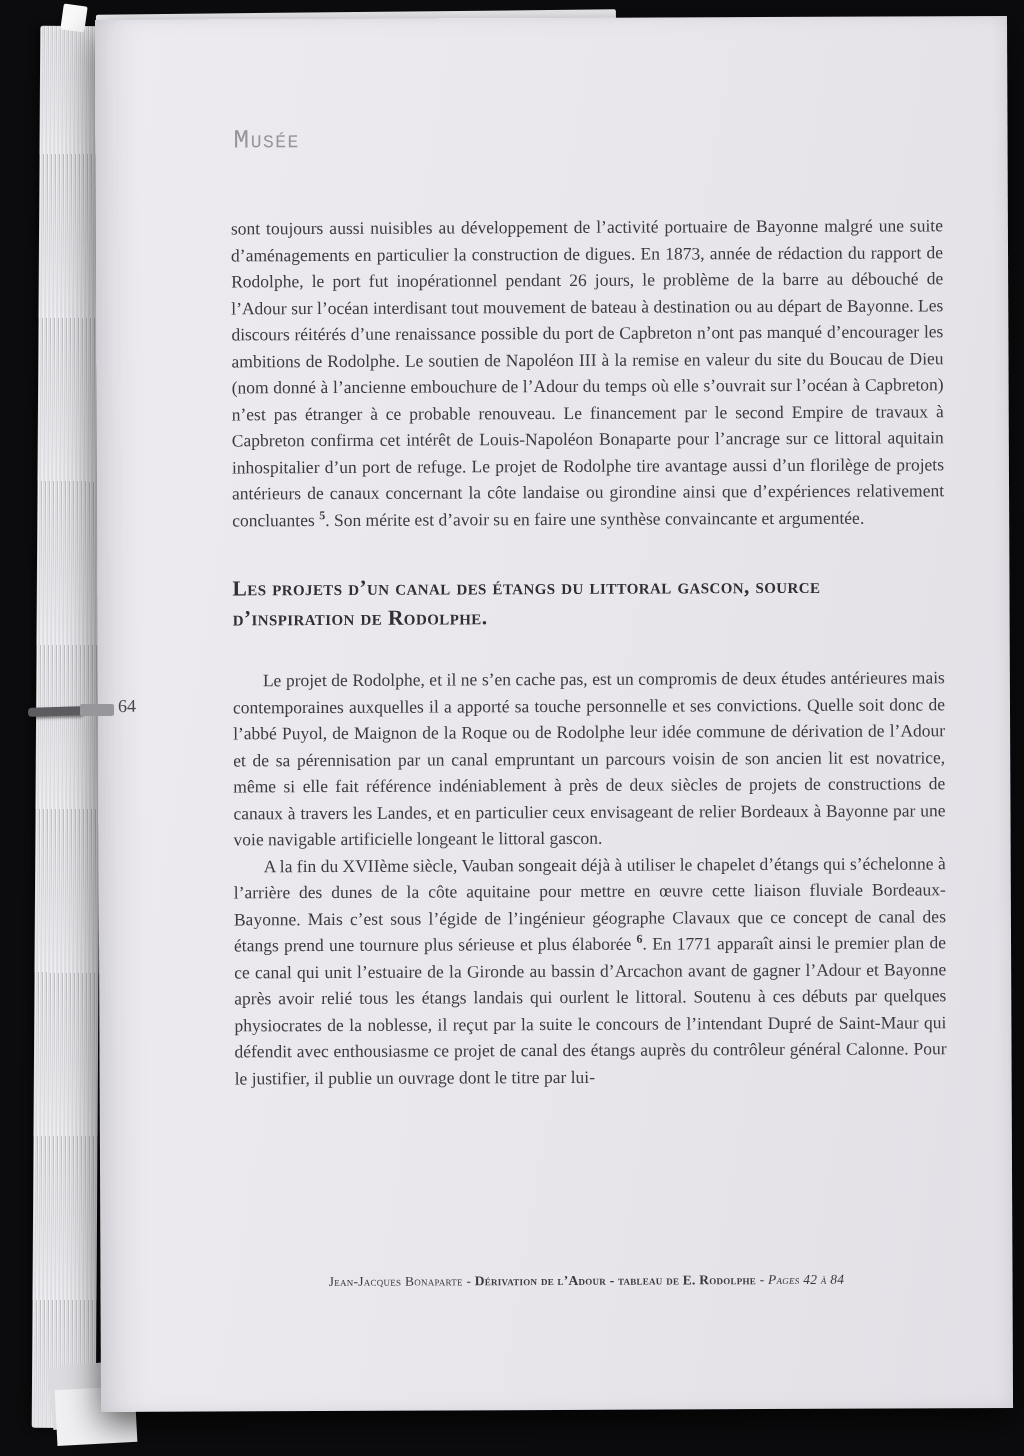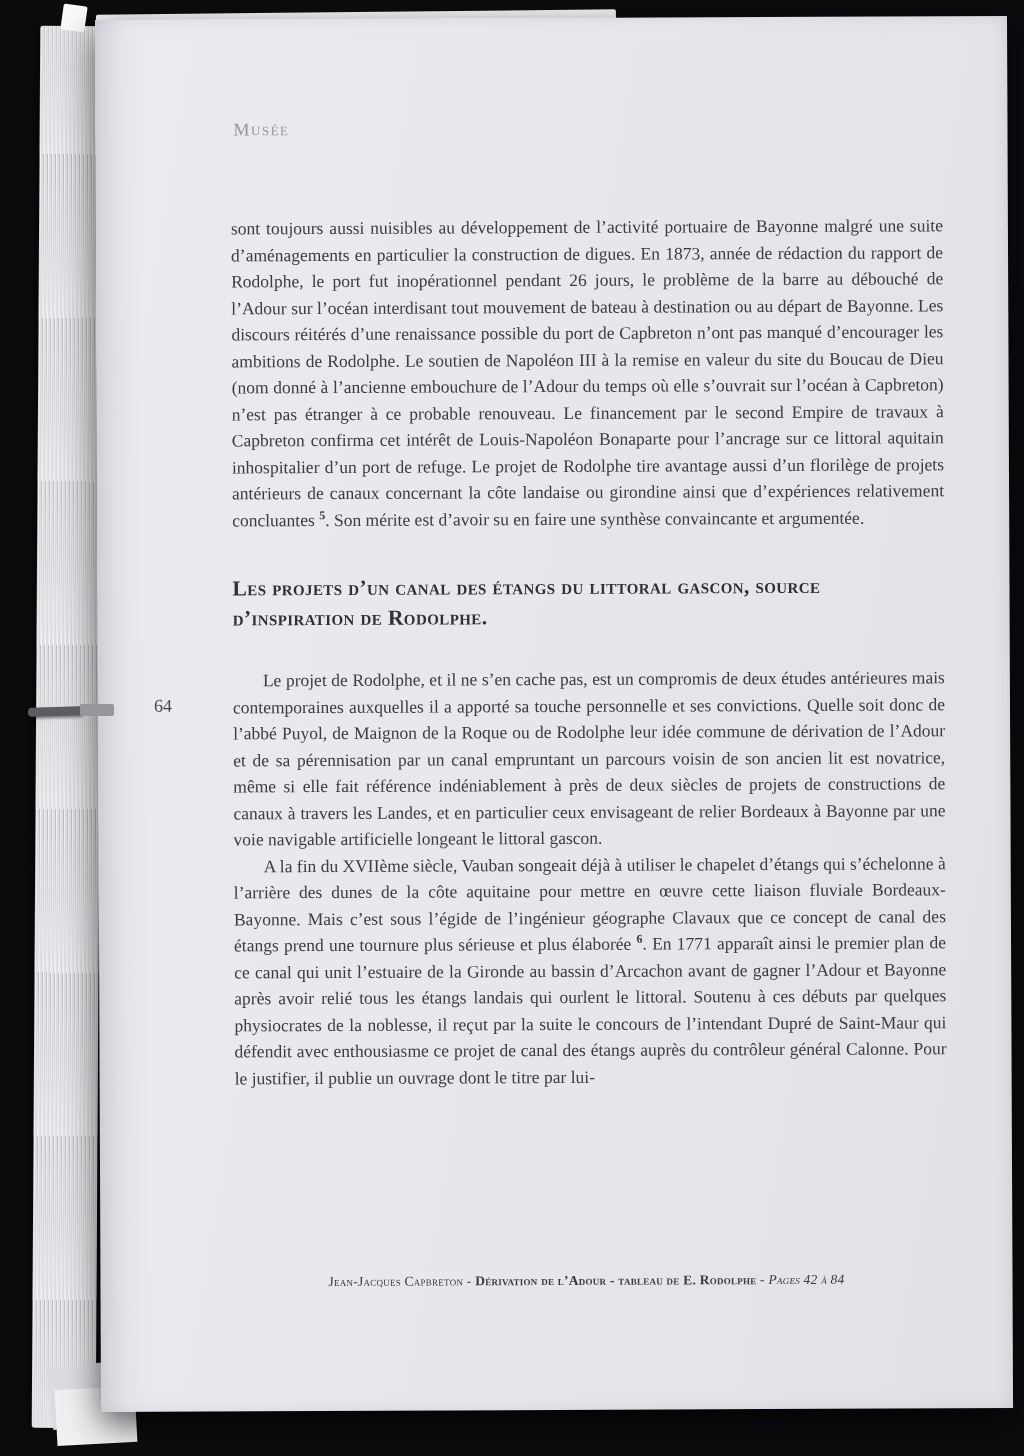--- a/index.html
+++ b/index.html
@@ -36,27 +36,28 @@
   .page {
     position: absolute; left: 95px; top: 20px; width: 912px; height: 1392px;
     background: linear-gradient(100deg, #edebf0 0%, #e8e6eb 55%, #e2e0e6 100%);
     transform: rotate(-0.25deg); transform-origin: top left;
     box-shadow: 0 12px 35px rgba(0,0,0,.65),
                 inset 30px 0 45px -30px rgba(40,40,50,.28),
                 inset -8px 0 20px -12px rgba(40,40,50,.18);
   }
 
   .running-head {
-    position: absolute; left: 138px; top: 100px;
-    font-variant: small-caps; font-size: 18px; letter-spacing: 1.5px;
+    position: absolute; left: 138px; top: 106px;
+    font-variant: small-caps; font-size: 26px; letter-spacing: 1.5px;
     color: #96949b;
+    font-family: Liberation Mono, monospace;
   }
   .margin-num {
     position: absolute; left: 20px; top: 676px;
-    font-size: 18px; color: #46454b; margin-left: 36px;
+    font-size: 18px; color: #46454b;
   }
 
   .body-text {
     position: absolute; left: 135px; top: 196px; width: 712px;
     color: #3c3b41; font-size: 17.5px; line-height: 26.5px;
     text-align: justify;
   }
   p.para { margin: 0; }
   p.indent { text-indent: 30px; }
   sup.fnref { font-weight: bold; font-size: 12px; line-height: 0; vertical-align: super; }
@@ -110,20 +111,20 @@
       <p class="para"><span>sont toujours aussi nuisibles au développement de l’activité portuaire de Bayonne malgré une suite d’aménagements en particulier la construction de digues. En 1873, année de rédaction du rapport de Rodolphe, le port fut inopérationnel pendant 26 jours, le problème de la barre au débouché de l’Adour sur l’océan interdisant tout mouvement de bateau à destination ou au départ de Bayonne. Les discours réitérés d’une renaissance possible du port de Capbreton n’ont pas manqué d’encourager les ambitions de Rodolphe. Le soutien de Napoléon III à la remise en valeur du site du Boucau de Dieu (nom donné à l’ancienne embouchure de l’Adour du temps où elle s’ouvrait sur l’océan à Capbreton) n’est pas étranger à ce probable renouveau. Le financement par le second Empire de travaux à Capbreton confirma cet intérêt de Louis-Napoléon Bonaparte pour l’ancrage sur ce littoral aquitain inhospitalier d’un port de refuge. Le projet de Rodolphe tire avantage aussi d’un florilège de projets antérieurs de canaux concernant la côte landaise ou girondine ainsi que d’expériences relativement concluantes </span><sup class="fnref">5</sup><span>. Son mérite est d’avoir su en faire une synthèse convaincante et argumentée.</span></p>
 
       <h2 class="section-heading">Les projets d’un canal des étangs du littoral gascon, source d’inspiration de Rodolphe.</h2>
 
       <p class="para indent">Le projet de Rodolphe, et il ne s’en cache pas, est un compromis de deux études antérieures mais contemporaines auxquelles il a apporté sa touche personnelle et ses convictions. Quelle soit donc de l’abbé Puyol, de Maignon de la Roque ou de Rodolphe leur idée commune de dérivation de l’Adour et de sa pérennisation par un canal empruntant un parcours voisin de son ancien lit est novatrice, même si elle fait référence indéniablement à près de deux siècles de projets de constructions de canaux à travers les Landes, et en particulier ceux envisageant de relier Bordeaux à Bayonne par une voie navigable artificielle longeant le littoral gascon.</p>
 
       <p class="para indent"><span>A la fin du XVIIème siècle, Vauban songeait déjà à utiliser le chapelet d’étangs qui s’échelonne à l’arrière des dunes de la côte aquitaine pour mettre en œuvre cette liaison fluviale Bordeaux-Bayonne. Mais c’est sous l’égide de l’ingénieur géographe Clavaux que ce concept de canal des étangs prend une tournure plus sérieuse et plus élaborée </span><sup class="fnref">6</sup><span>. En 1771 apparaît ainsi le premier plan de ce canal qui unit l’estuaire de la Gironde au bassin d’Arcachon avant de gagner l’Adour et Bayonne après avoir relié tous les étangs landais qui ourlent le littoral. Soutenu à ces débuts par quelques physiocrates de la noblesse, il reçut par la suite le concours de l’intendant Dupré de Saint-Maur qui défendit avec enthousiasme ce projet de canal des étangs auprès du contrôleur général Calonne. Pour le justifier, il publie un ouvrage dont le titre par lui-</span></p>
 
     </div>
 
-    <div class="footer"><span class="f-author">Jean-Jacques Capbreton</span><span> - </span><span class="f-title">Dérivation de l’Adour - tableau de E. Rodolphe</span><span> - </span><span class="f-pages">Pages 42 à 84</span></div>
+    <div class="footer"><span class="f-author">Jean-Jacques Bonaparte</span><span> - </span><span class="f-title">Dérivation de l’Adour - tableau de E. Rodolphe</span><span> - </span><span class="f-pages">Pages 42 à 84</span></div>
 
   </div>
 
   <div class="bookmark-dark"></div>
   <div class="bookmark-light"></div>
 
 </div>
 
 </body></html>

